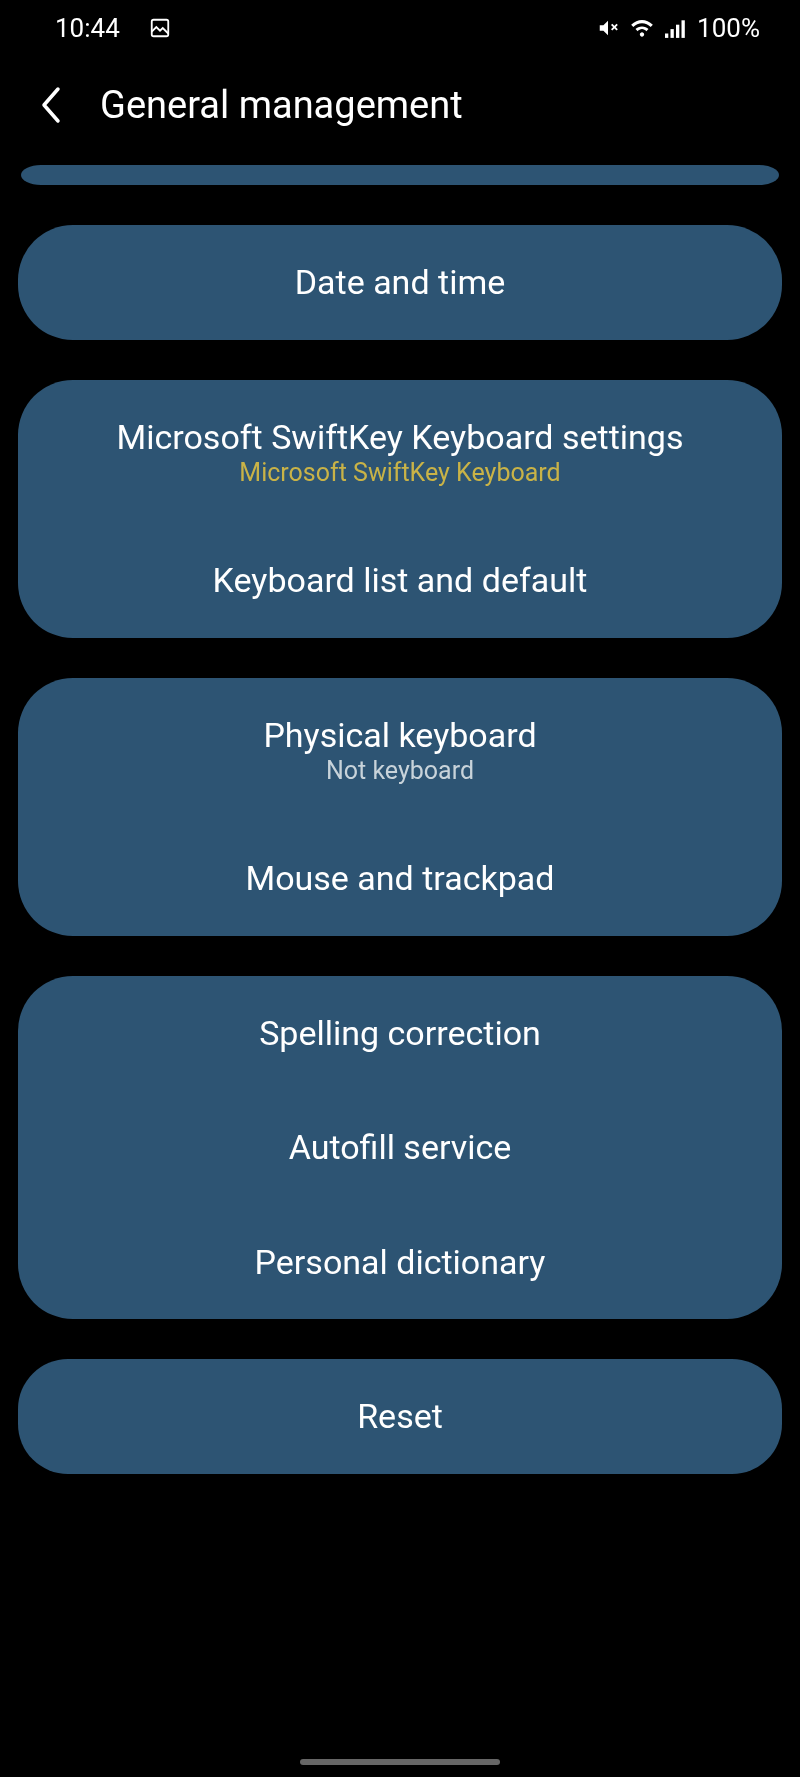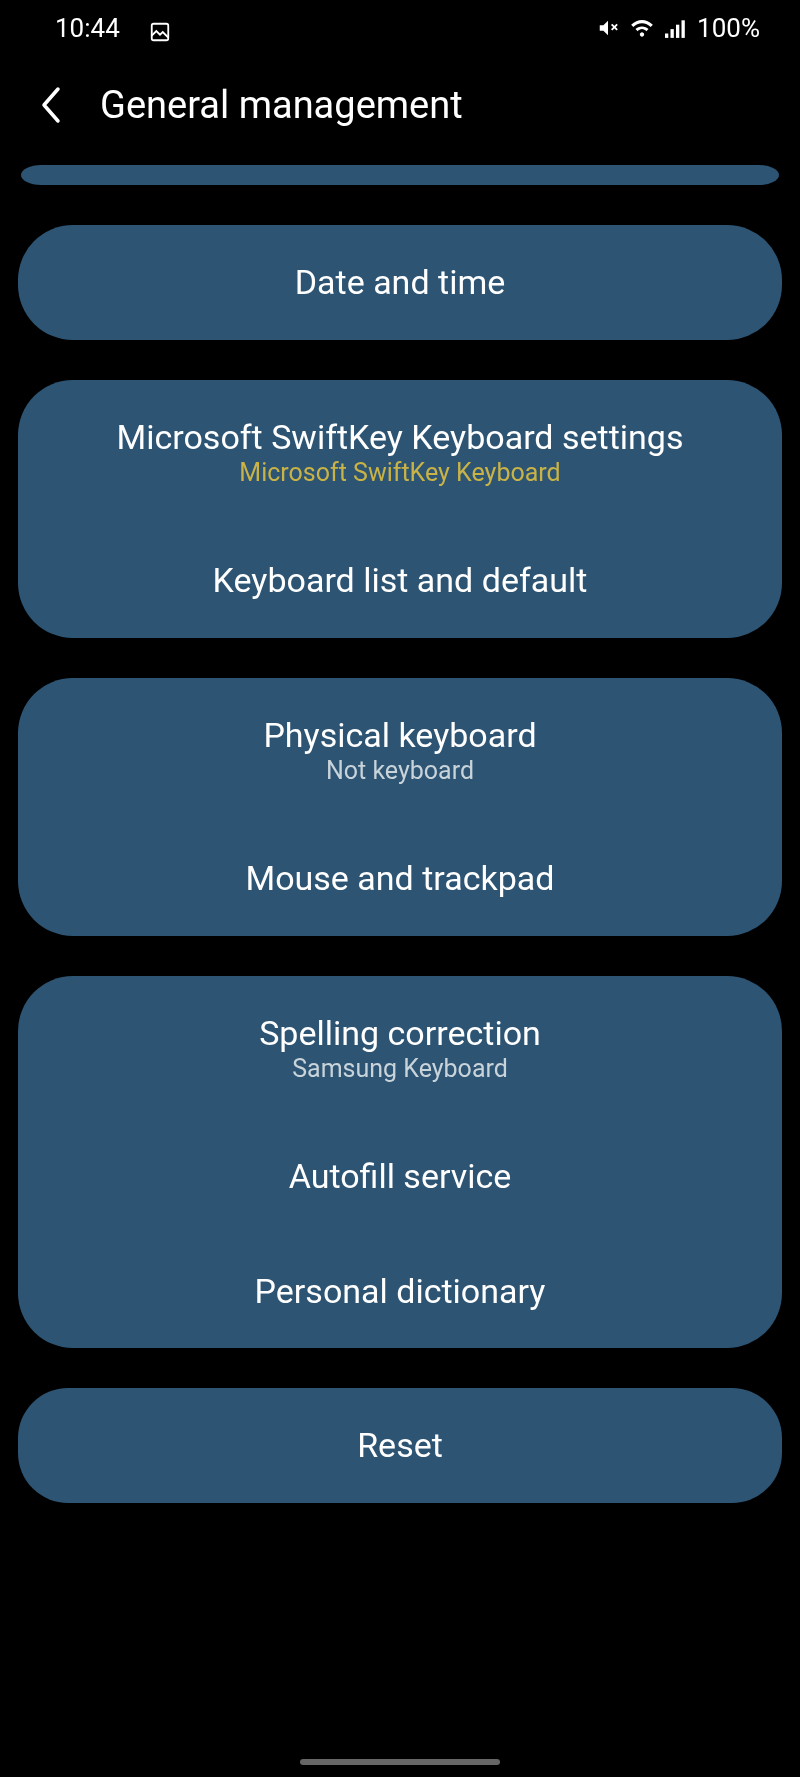--- a/index.html
+++ b/index.html
@@ -19,21 +19,21 @@
     .status-bar {
       display: flex;
       justify-content: space-between;
       align-items: center;
       padding: 10px 40px 10px 55px;
       height: 55px;
       font-size: 26px;
     }
     .status-left {
       display: flex;
-      align-items: flex-end;
+      align-items: center;
       gap: 29px;
     }
     .status-right {
       display: flex;
       gap: 10px;
     }
     .status-time {
       font-weight: 400;
     }
     .status-battery {
@@ -182,21 +182,20 @@
       <div class="item-subtitle">Not keyboard</div>
     </div>
     <div class="list-item">
       <div class="item-title">Mouse and trackpad</div>
     </div>
   </div>
 
   <div class="card">
     <div class="list-item">
       <div class="item-title">Spelling correction</div>
-      <div class="item-subtitle">Samsung Keyboard</div>
     </div>
     <div class="list-item">
       <div class="item-title">Autofill service</div>
     </div>
     <div class="list-item">
       <div class="item-title">Personal dictionary</div>
     </div>
   </div>
 
   <div class="card card-wide">

